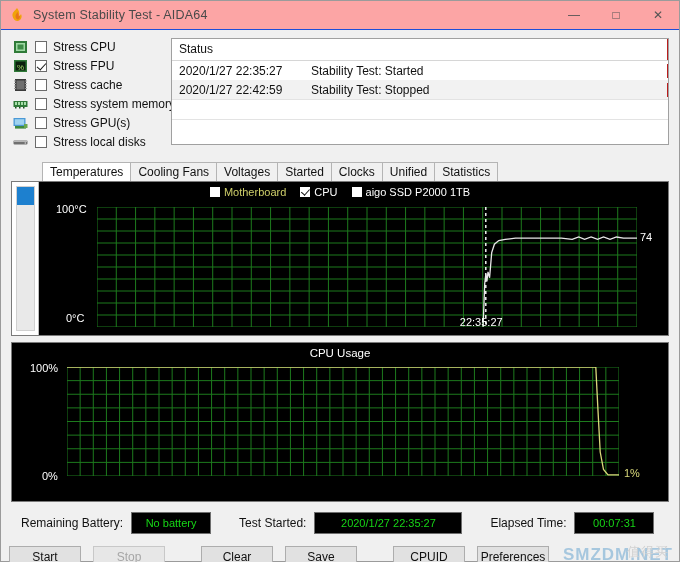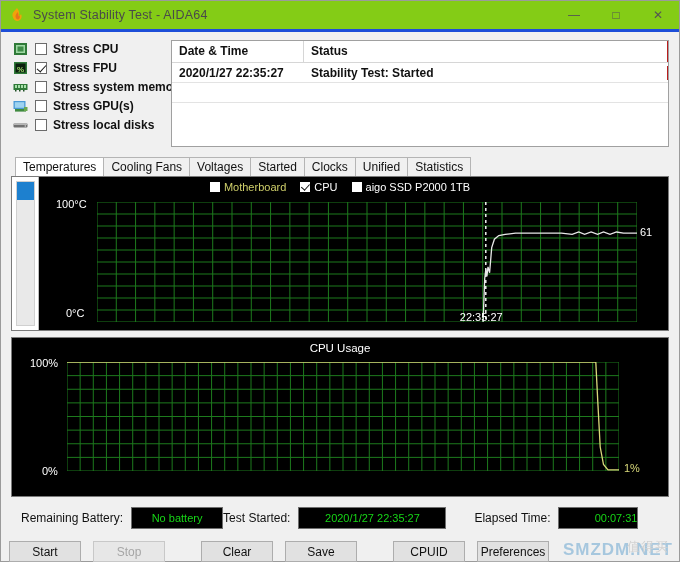--- a/index.html
+++ b/index.html
@@ -7,34 +7,34 @@
     width:680px;height:562px;overflow:hidden;
     font-family:"Liberation Sans", sans-serif;
     font-size:12px;color:#000;background:#f0f0f0;
   }
   .window{
     position:absolute;inset:0;background:#f0f0f0;
     border:1px solid #9b9b9b;box-sizing:border-box;
   }
   
   .titlebar{
-    height:28px;background:#84cc16;display:flex;align-items:center;
-    border-bottom:3px solid #1d4ed8;position:relative;
+    height:28px;background:#fca5a5;display:flex;align-items:center;
+    border-bottom:1px solid #1d4ed8;position:relative;
   }
   .app-icon{
     width:16px;height:16px;margin-left:8px;margin-right:8px;position:relative;flex:none;
   }
   .title-text{font-size:12.5px;color:#4a4a4a;letter-spacing:.2px;}
   .win-btns{position:absolute;right:0;top:0;height:28px;display:flex;}
   .win-btn{
     width:42px;height:28px;display:flex;align-items:center;justify-content:center;
     color:#555;font-size:12px;
   }
   
-  .toppanel{display:flex;padding:8px 10px 4px 12px;font-weight:bold;}
+  .toppanel{display:flex;padding:8px 10px 4px 12px;}
   .checklist{width:148px;flex:none;}
   .chkrow{display:flex;align-items:center;height:18px;margin-bottom:1px;}
   .srcicon{width:15px;height:14px;flex:none;margin-right:7px;position:relative;}
   .cbox{
     width:12px;height:12px;border:1px solid #6b6b6b;background:#fff;flex:none;
     margin-right:6px;position:relative;box-sizing:border-box;
   }
   .cbox.checked::after{
     content:"";position:absolute;left:3px;top:0px;width:4px;height:8px;
     border:solid #1a1a1a;border-width:0 1.6px 1.6px 0;transform:rotate(42deg);
@@ -58,21 +58,21 @@
   .logfill{height:19px;border-top:1px solid #e3e3e3;}
   
   .tabstrip{
     display:flex;margin:6px 0 0 14px;align-items:flex-end;height:19px;
   }
   .tab{
     padding:2px 7px 2px 7px;font-size:12px;color:#111;border:1px solid #b4b4b4;
     border-bottom:none;background:#f0f0f0;margin-right:-1px;height:19px;
     box-sizing:border-box;white-space:nowrap;
   }
-  .tab.active{background:#fff;position:relative;z-index:2;}
+  .tab.active{background:#fff;position:relative;z-index:2;margin-left:27px;}
   
   .charts{padding:0 10px;}
   .panel{
     background:#000;border:1px solid #7a7a7a;position:relative;box-sizing:border-box;
   }
   .panel-temp{height:155px;margin-top:0;padding-left:24px;}
   .panel-cpu{height:160px;margin-top:6px;}
   .scrollcol{
     position:absolute;left:0;top:0;width:27px;height:100%;background:#fff;
     border-right:1px solid #bdbdbd;box-sizing:border-box;
@@ -104,23 +104,23 @@
   .valtag.yellow{color:#d9d97a;}
   
   .statusrow{
     display:flex;align-items:center;padding:10px 0 0 20px;font-size:12px;gap:0;
   }
   .stlabel{color:#111;margin-right:8px;white-space:nowrap;}
   .stfield{
     background:#000;color:#16d616;font-size:11px;text-align:center;
     padding:4px 0;border:1px solid #6e6e6e;box-sizing:border-box;
   }
-  .f-batt{width:92px;}
+  .f-batt{width:80px;margin-right:28px;}
   .f-start{width:148px;margin-right:28px;}
-  .f-elapsed{width:80px;text-align:right;}
+  .f-elapsed{width:80px;}
   
   .btnrow{display:flex;align-items:center;padding:12px 0 0 8px;gap:0;position:relative;}
   .btn{
     width:72px;height:21px;border:1px solid #adadad;background:#e1e1e1;
     font-size:12px;color:#111;display:flex;align-items:center;justify-content:center;
     box-sizing:border-box;font-family:"Liberation Sans", sans-serif;
   }
   .btn.disabled{color:#a6a6a6;background:#e7e7e7;border-color:#c8c8c8;}
   .gap-sm{width:12px;}
   .gap-md{width:36px;}
@@ -173,20 +173,40 @@
           <svg width="15" height="14" viewBox="0 0 15 14">
             <rect x="1" y="1" width="13" height="12" fill="#2f7a38"></rect>
             <rect x="2.5" y="2.5" width="10" height="9" fill="#0b1f0d"></rect>
             <text x="7.5" y="10.5" font-size="8" fill="#9fd96a" text-anchor="middle" font-family="'Liberation Sans',sans-serif">%</text>
           </svg>
         </span>
         <span class="cbox checked"></span>
         <span class="chklabel">Stress FPU</span>
       </div>
 
+      <div class="chkrow">
+        <span class="srcicon">
+          <svg width="15" height="14" viewBox="0 0 15 14">
+            <rect x="2" y="1" width="11" height="12" fill="#3a3a3a"></rect>
+            <g fill="#9a9a9a">
+              <rect x="1" y="2.5" width="2" height="1"></rect>
+                <rect x="12" y="2.5" width="2" height="1"></rect>
+              <rect x="1" y="5" width="2" height="1"></rect>
+                <rect x="12" y="5" width="2" height="1"></rect>
+              <rect x="1" y="7.5" width="2" height="1"></rect>
+                <rect x="12" y="7.5" width="2" height="1"></rect>
+              <rect x="1" y="10" width="2" height="1"></rect>
+                <rect x="12" y="10" width="2" height="1"></rect>
+            </g>
+            <rect x="3.5" y="2.5" width="8" height="9" fill="#6f6f6f"></rect>
+          </svg>
+        </span>
+        <span class="cbox"></span>
+        <span class="chklabel">Stress cache</span>
+      </div>
 
       <div class="chkrow">
         <span class="srcicon">
           <svg width="15" height="14" viewBox="0 0 15 14">
             <rect x="0.5" y="4" width="14" height="6" fill="#2f7a38"></rect>
             <g fill="#a8e0ab">
               <rect x="2" y="5" width="2" height="3"></rect>
                 <rect x="5" y="5" width="2" height="3"></rect>
               <rect x="8" y="5" width="2" height="3"></rect>
                 <rect x="11" y="5" width="2" height="3"></rect>
@@ -223,26 +243,29 @@
             <circle cx="12.3" cy="8" r="0.8" fill="#d8d8d8"></circle>
           </svg>
         </span>
         <span class="cbox"></span>
         <span class="chklabel">Stress local disks</span>
       </div>
     </div>
 
     <div class="logtable">
       <div class="loghead">
-        <div class="col-dt">Date &amp; Time</div>
         <div class="col-st">Status</div>
       </div>
       <div class="logrow">
         <div class="col-dt">2020/1/27 22:35:27</div>
         <div class="col-st">Stability Test: Started</div>
+      </div>
+      <div class="logrow alt">
+        <div class="col-dt">2020/1/27 22:42:59</div>
+        <div class="col-st">Stability Test: Stopped</div>
       </div>
       <div class="logfill"></div>
       <div class="logfill"></div>
     </div>
   </div>
 
   <div class="tabstrip">
     <div class="tab active">Temperatures</div>
     <div class="tab">Cooling Fans</div>
     <div class="tab">Voltages</div>
@@ -315,21 +338,21 @@
           <line x1="0" y1="84" x2="540" y2="84" stroke="#1d7a1d" stroke-width="1"></line>
           <line x1="0" y1="96" x2="540" y2="96" stroke="#1d7a1d" stroke-width="1"></line>
           <line x1="0" y1="108" x2="540" y2="108" stroke="#1d7a1d" stroke-width="1"></line>
           <line x1="0" y1="120" x2="540" y2="120" stroke="#1d7a1d" stroke-width="1"></line>
           <line x1="388.8" y1="0" x2="388.8" y2="120" stroke="#ffffff" stroke-width="1.4" stroke-dasharray="3,3"></line>
           <polyline points="386.1,120.0 387.7,76.8 388.8,67.2 389.9,74.4 391.0,64.8 392.6,70.8 394.7,45.6 397.4,37.2 401.8,33.6 408.2,32.4 418.5,31.2 432.0,31.2 448.2,31.2 464.4,31.2 475.2,32.4 481.7,30.0 487.6,32.4 494.1,30.0 500.6,32.4 506.5,30.0 513.0,32.4 519.5,30.0 526.5,31.2 534.6,31.2 540.0,31.2" fill="none" stroke="#e8e8e8" stroke-width="1.3"></polyline>
         </svg>
       <div class="axlabel" id="tempYTop" style="left:44px;top:21px;">100°C</div>
       <div class="axlabel" id="tempYBot" style="left:54px;top:130px;">0°C</div>
       <div class="axlabel" id="tempXMark" style="left: 447.8px; top: 134px;">22:35:27</div>
-      <div class="valtag" id="tempVal" style="left: 628px; top: 49.2px;">61</div>
+      <div class="valtag" id="tempVal" style="left: 628px; top: 49.2px;">74</div>
     </div>
 
     <div class="panel panel-cpu">
       <div class="chart-title">CPU Usage</div>
       <svg class="plot" id="cpuPlot" style="left:55px;top:24px;" width="552" height="109">
           <rect x="0" y="0" width="552" height="109" fill="#000000"></rect>
           <line x1="0" y1="0" x2="0" y2="109" stroke="#1d7a1d" stroke-width="1"></line>
           <line x1="13.142857142857142" y1="0" x2="13.142857142857142" y2="109" stroke="#1d7a1d" stroke-width="1"></line>
           <line x1="26.285714285714285" y1="0" x2="26.285714285714285" y2="109" stroke="#1d7a1d" stroke-width="1"></line>
           <line x1="39.42857142857143" y1="0" x2="39.42857142857143" y2="109" stroke="#1d7a1d" stroke-width="1"></line>

